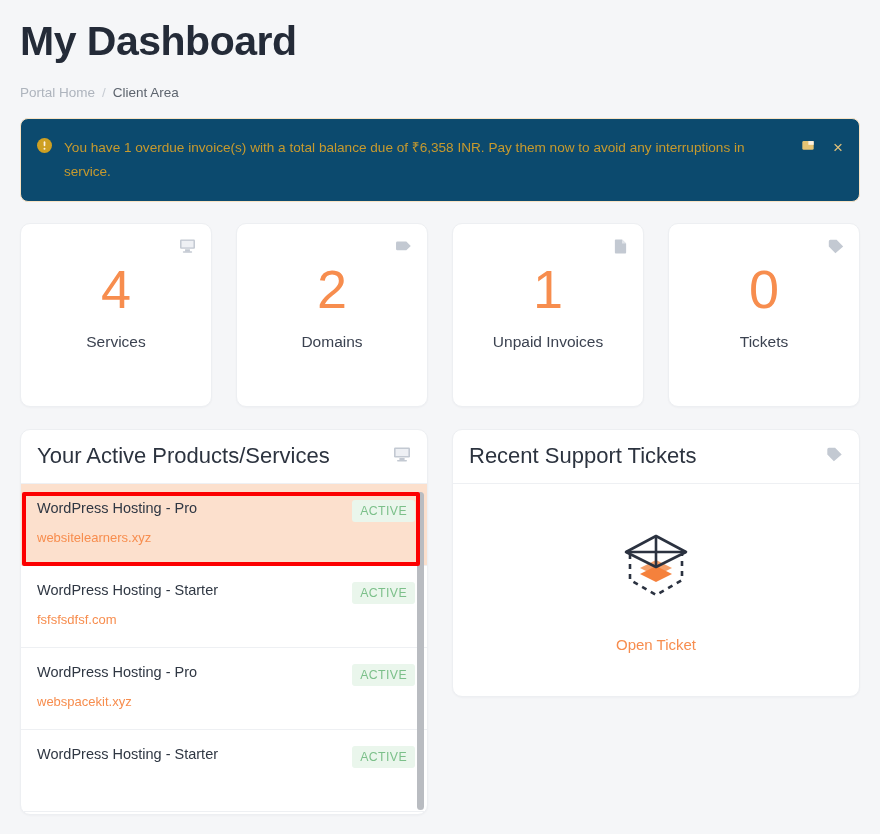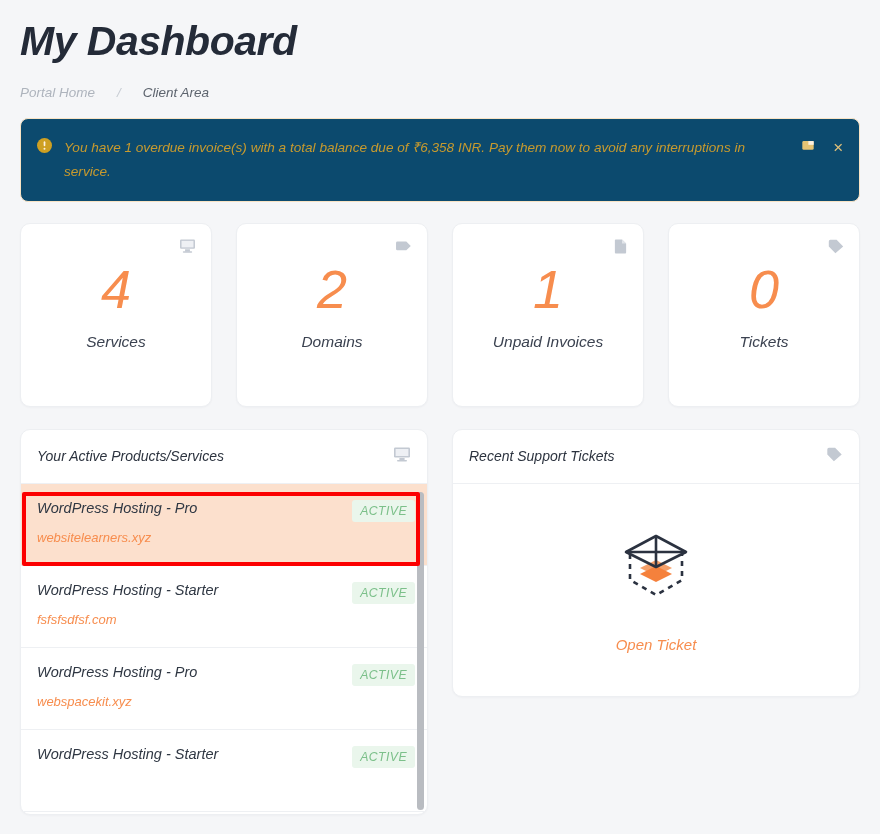--- a/index.html
+++ b/index.html
@@ -2,37 +2,37 @@
 <html><head>
 <meta charset="utf-8">
 <style>
   * { box-sizing: border-box; margin: 0; padding: 0; }
   html, body {
     width: 880px; height: 834px;
     background: #f5f6f8;
     font-family: "Liberation Sans", sans-serif;
     overflow: hidden;
   }
-  .page { width: 880px; height: 646px; position: relative; padding: 0 20px; font-style: italic; }
+  .page { width: 880px; height: 646px; position: relative; padding: 0 20px; }
 
   
   .page-title {
     font-size: 41px;
     font-weight: bold;
     color: #242b38;
     letter-spacing: -0.5px;
     padding-top: 18px;
     line-height: 1.15;
   }
   .breadcrumb {
     margin-top: 20px;
     font-size: 13.5px;
     display: flex;
     align-items: center;
-    gap: 22px;
+    gap: 7px;
   }
   .bc-home { color: #aeb4bd; }
   .bc-sep  { color: #c7ccd3; }
   .bc-cur  { color: #5d646e; }
 
   
   .alert {
     margin-top: 18px;
     background: #0c4a6e;
     border: 1px solid #f8e3c4;
@@ -106,21 +106,21 @@
   }
   .panel-head {
     height: 54px;
     display: flex;
     align-items: center;
     justify-content: space-between;
     padding: 0 16px;
     border-bottom: 1px solid #eef0f3;
   }
   .panel-title {
-    font-size: 14px;
+    font-size: 22px;
     color: #2c333f;
     font-weight: 500;
   }
 
   
   .svc-wrap { position: relative; height: 330px; }
   .svc-list { height: 100%; overflow: hidden; }
   .svc-row {
     padding: 16px 12px 16px 16px;
     border-bottom: 1px solid #eef0f3;

